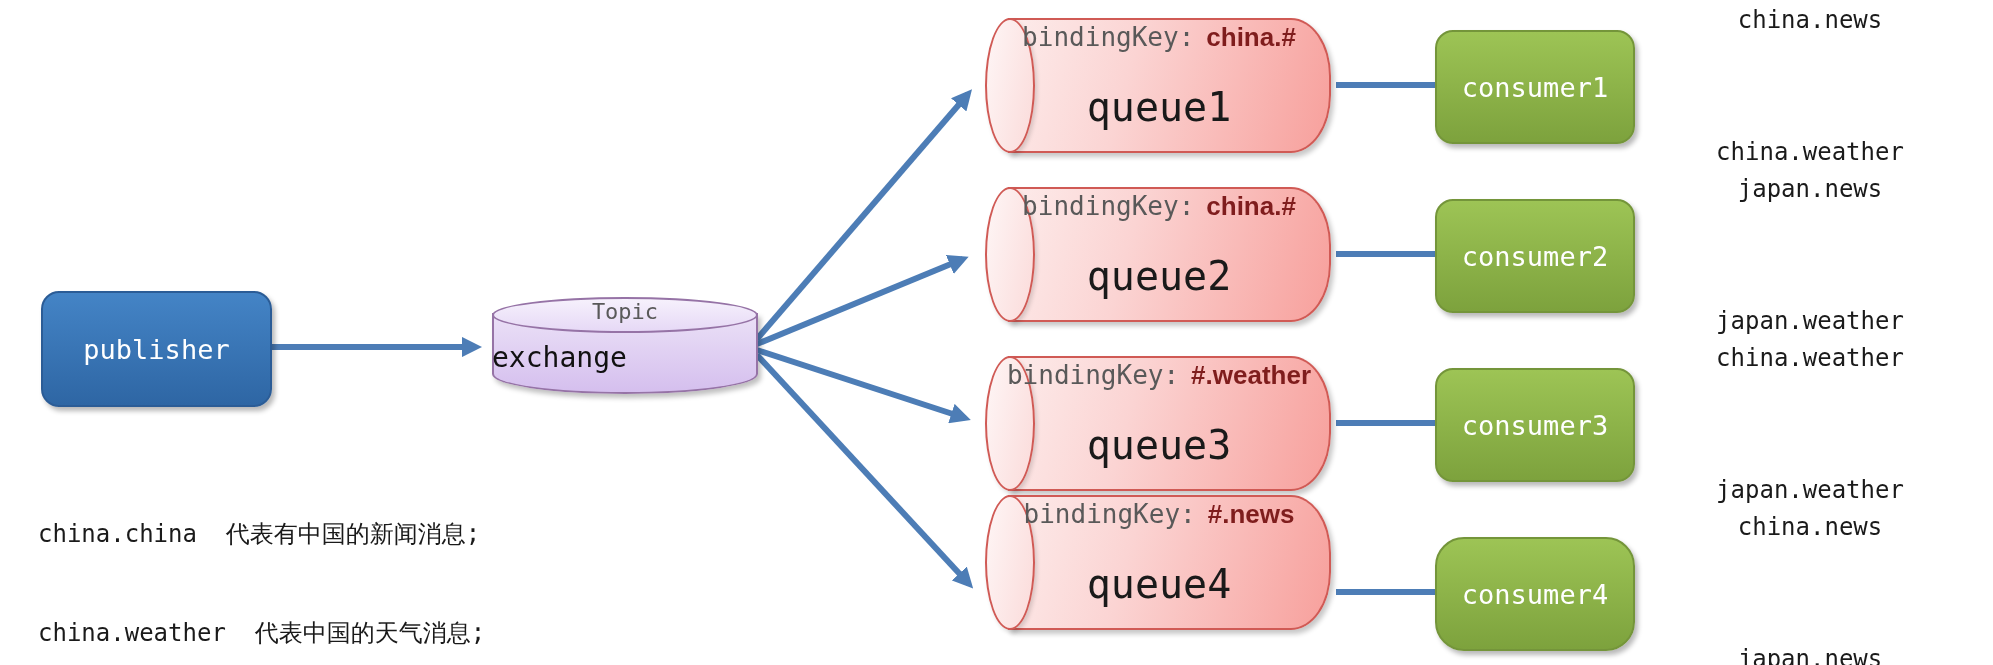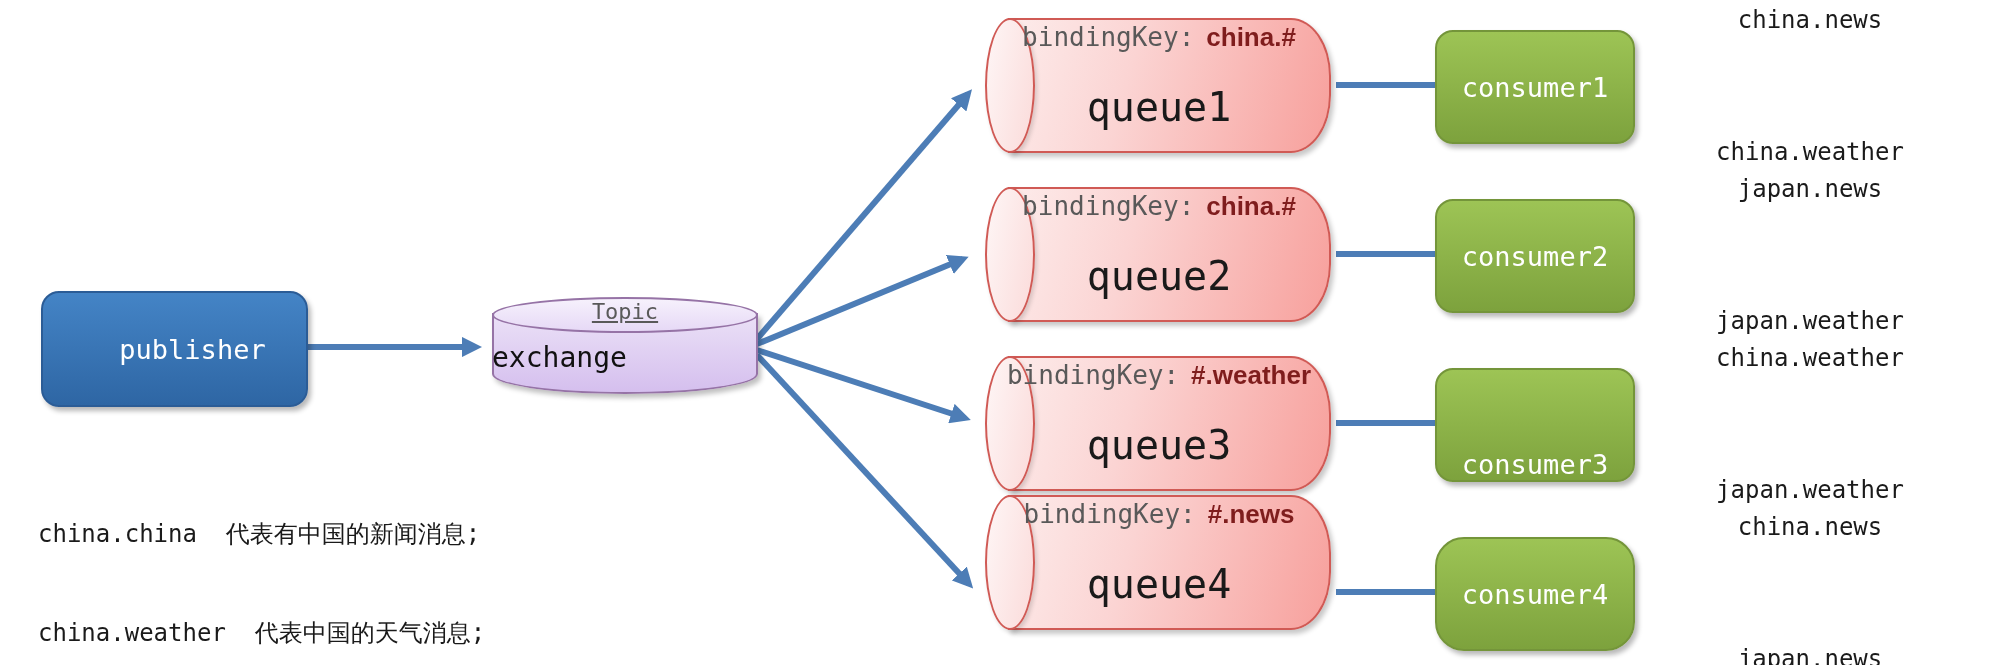--- a/index.html
+++ b/index.html
@@ -20,50 +20,49 @@
     color: #ffffff;
     border-radius: 18px;
     box-shadow: 3px 4px 5px rgba(0,0,0,0.28);
     z-index: 2;
   }
   .publisher {
     left: 41px; top: 291px; width: 227px; height: 112px;
     background: linear-gradient(#4484c6, #2e66a4);
     border: 2px solid #2b5c96;
     font-size: 27px;
-    padding-left: 36px;
   }
   .consumer {
     left: 1435px; width: 196px; height: 110px;
     background: linear-gradient(#9dc455, #7da23d);
     border: 2px solid #74953a;
     font-size: 27px;
   }
-  .crow1 { top: 30px; } .crow2 { top: 199px; } .crow3 { top: 368px; align-items: flex-end; } .crow4 { top: 537px; border-radius: 29px; }
+  .crow1 { top: 30px; } .crow2 { top: 199px; } .crow3 { top: 368px; } .crow4 { top: 537px; border-radius: 29px; }
 
   
   .exchange { position: absolute; left: 492px; top: 297px; width: 266px; height: 97px; z-index: 2; }
   .exch-body {
     position: absolute; left: 0; top: 16px; width: 262px; height: 79px;
     background: linear-gradient(#ebe1f7, #d5bfee);
     border: 2px solid #9673a6; border-top: none;
     border-radius: 0 0 50% 50% / 0 0 20px 20px;
     box-shadow: 3px 4px 5px rgba(0,0,0,0.25);
     z-index: 1;
   }
   .exch-cap {
     position: absolute; left: 0; top: 0; width: 262px; height: 32px;
     background: linear-gradient(#f6f1fc, #e6d9f6);
     border: 2px solid #9673a6;
     border-radius: 50%;
     z-index: 2;
   }
   .exch-type {
     position: absolute; left: 0; top: 2px; width: 100%;
-    text-align: center; font-size: 22px; color: #595959; z-index: 3; text-decoration: underline;
+    text-align: center; font-size: 22px; color: #595959; z-index: 3;
   }
   .exch-label {
     position: absolute; left: 0; top: 44px; width: 100%;
     text-align: left; font-size: 28px; color: #111111; z-index: 3;
   }
 
   
   .queue { position: absolute; left: 985px; width: 348px; height: 135px; z-index: 2; }
   .qrow1 { top: 18px; } .qrow2 { top: 187px; } .qrow3 { top: 356px; } .qrow4 { top: 495px; }
   .q-body {

